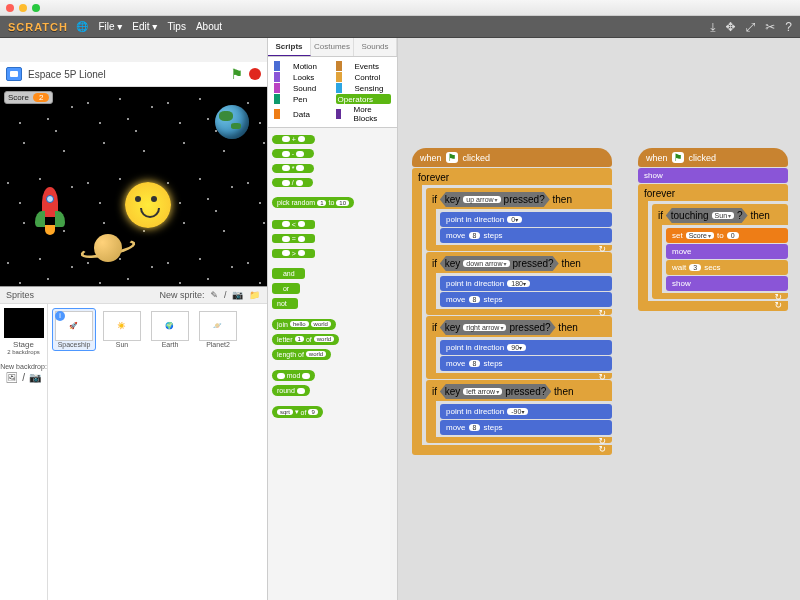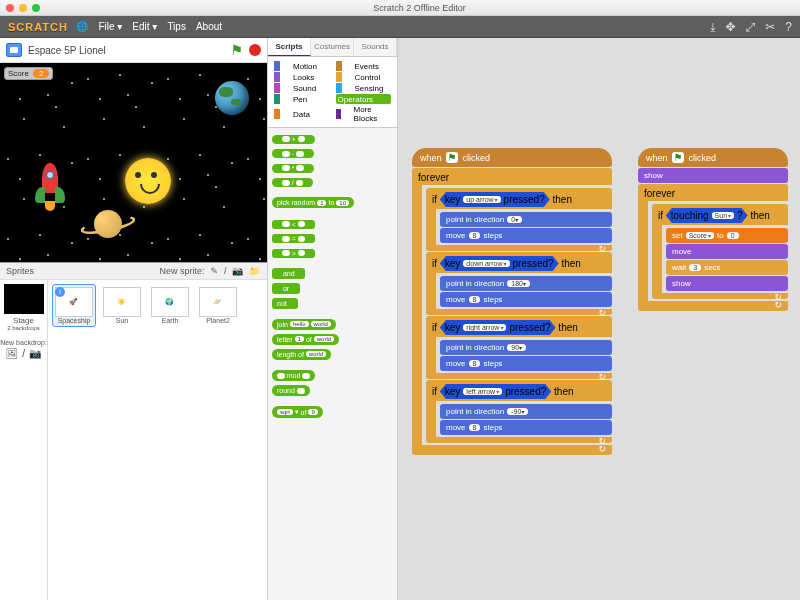--- a/index.html
+++ b/index.html
@@ -17,21 +17,21 @@
 .tool-icons{margin-left:auto;display:flex;gap:10px;color:#ddd;}
 .tool-icons span{font-size:12px;}
 
 
 .main{display:flex;height:562px;}
 .leftcol{width:268px;background:#f2f2f2;border-right:1px solid #ccc;display:flex;flex-direction:column;}
 .midcol{width:130px;background:#f2f2f2;border-right:1px solid #ccc;display:flex;flex-direction:column;}
 .rightcol{flex:1;background:#dedede;position:relative;overflow:hidden;}
 
 
-.stagehdr{display:flex;align-items:center;padding:4px 6px;background:#fff;border-bottom:1px solid #ddd;}
+.stagehdr{display:flex;align-items:center;padding:4px 6px;background:#fff;border-bottom:1px solid #ddd;margin-top:24px;}
 .stagehdr .proj-icon{width:16px;height:14px;background:#4d97ff;border:1px solid #2d6fc9;border-radius:2px;margin-right:6px;position:relative;}
 .stagehdr .proj-icon::after{content:"";position:absolute;inset:3px;background:#fff;border-radius:1px;}
 .gflag{color:#3a9a27;font-size:14px;margin-left:auto;margin-right:6px;}
 .stopbtn{width:12px;height:12px;background:#e0271d;border-radius:50%;}
 
 
 .stage{height:200px;background:#000;position:relative;border-bottom:1px solid #999;overflow:hidden;}
 .stage::before{content:"";position:absolute;inset:0;background:
  radial-gradient(circle at 10% 20%,#fff 0.5px,transparent 1px),
  radial-gradient(circle at 30% 70%,#fff 0.5px,transparent 1px),
@@ -104,35 +104,34 @@
 .hat .flag{color:#2e8b1f;background:#fff;border-radius:3px;padding:0 2px;font-size:10px;}
 .blk{color:#fff;font-size:8px;padding:3px 6px;margin-top:1px;border-radius:3px;display:flex;align-items:center;gap:3px;white-space:nowrap;}
 .ctrl{background:#e1a33a;}
 .ctrlc{background:#e1a33a;padding:4px 6px 2px 6px;border-radius:3px 3px 0 0;margin-top:1px;}
 .ctrlin{border-left:10px solid #e1a33a;padding:2px 0 2px 4px;}
 .ctrlend{height:10px;background:#e1a33a;border-radius:0 0 3px 3px;position:relative;}
 .ctrlend::after{content:"↻";position:absolute;right:6px;top:-1px;color:#fff;font-size:9px;}
 .motion{background:#4a6cd4;}
 .looks{background:#8a55d7;}
 .datab{background:#ee7d16;}
-.cond{background:#1d4ed8;border-radius:3px;padding:2px 5px;display:inline-flex;align-items:center;gap:3px;}
+.cond{background:#737373;border-radius:3px;padding:2px 5px;display:inline-flex;align-items:center;gap:3px;}
 .cond.dia{clip-path:polygon(6px 0,calc(100% - 6px) 0,100% 50%,calc(100% - 6px) 100%,6px 100%,0 50%);}
 .n{background:#fff;color:#333;border-radius:8px;padding:0 4px;font-size:7px;}
 .dd{background:#fff;color:#333;border-radius:3px;padding:0 3px;font-size:7px;}
 .dd::after{content:"▾";font-size:6px;margin-left:1px;color:#666;}
 .nd::after{content:"▾";font-size:6px;margin-left:0px;}
 </style>
 </head>
 <body>
 
 <div class="titlebar">
   <div class="tl-dot" style="background:#ff5f57"></div>
   <div class="tl-dot" style="background:#febc2e"></div>
   <div class="tl-dot" style="background:#28c840"></div>
-  <div class="tl-title">Scratch 2 Offline Editor</div>
 </div>
 
 <div class="menubar">
   <span class="logo">SCRATCH</span>
   <span class="mi">🌐</span>
   <span class="mi">File ▾</span>
   <span class="mi">Edit ▾</span>
   <span class="mi">Tips</span>
   <span class="mi">About</span>
   <div class="tool-icons">

